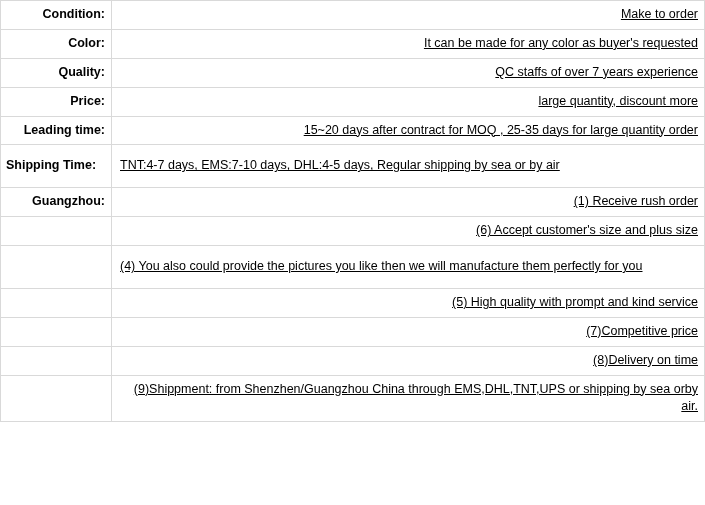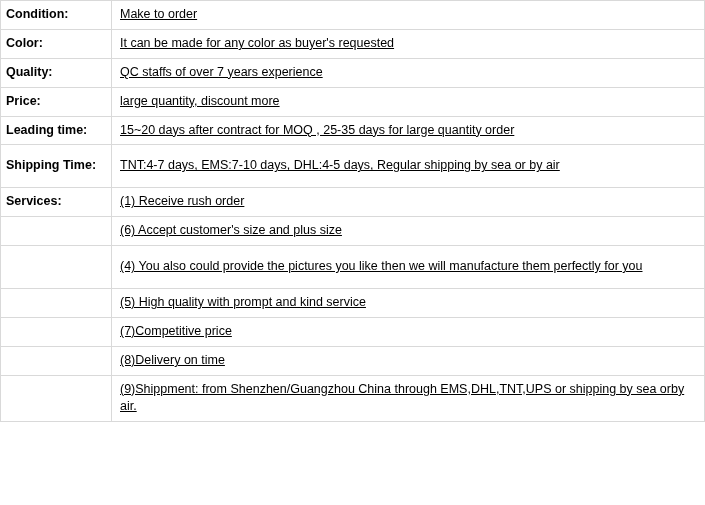--- a/index.html
+++ b/index.html
@@ -32,21 +32,21 @@
     padding-left: 5px;
   }
   .spec-table td.value {
     padding-left: 8px;
     text-decoration: underline;
   }
   .spec-table td.blank {
     border-top: 1px solid #d9d9d9;
     border-bottom: 1px solid #d9d9d9;
   }
-  .row-h-std td { height: 15px; }
+  .row-h-std td { height: 15px; text-align: right; }
   .row-h-2line td { height: 31px; }
 </style>
 </head>
 <body>
 
 <table class="spec-table">
   <tbody>
     <tr class="row-h-std">
       <td class="label">Condition:</td>
       <td class="value">Make to order</td>
@@ -65,21 +65,21 @@
     </tr>
     <tr class="row-h-std">
       <td class="label">Leading time:</td>
       <td class="value">15~20 days after contract for MOQ , 25-35 days for large quantity order</td>
     </tr>
     <tr class="row-h-2line">
       <td class="label">Shipping Time:</td>
       <td class="value">TNT:4-7 days, EMS:7-10 days, DHL:4-5 days,  Regular shipping by sea or by air</td>
     </tr>
     <tr class="row-h-std">
-      <td class="label">Services:</td>
+      <td class="label">Guangzhou:</td>
       <td class="value">(1) Receive rush order</td>
     </tr>
     <tr class="row-h-std">
       <td class="label blank"></td>
       <td class="value">(6) Accept customer's size and plus size</td>
     </tr>
     <tr class="row-h-2line">
       <td class="label blank"></td>
       <td class="value">(4) You also could provide the pictures you like then we will manufacture them perfectly for you</td>
     </tr>

